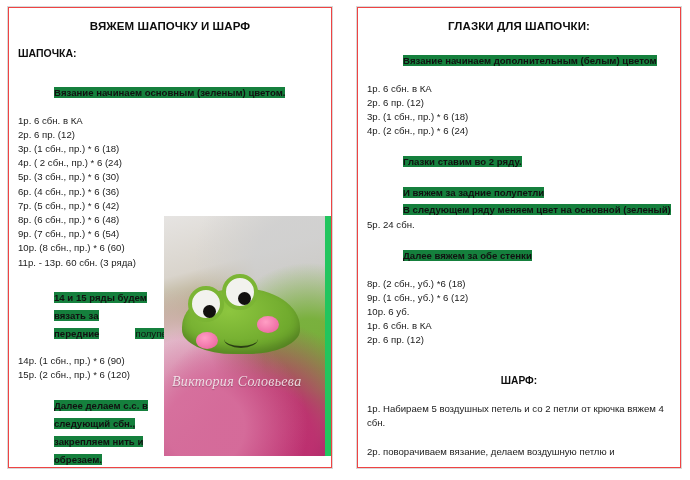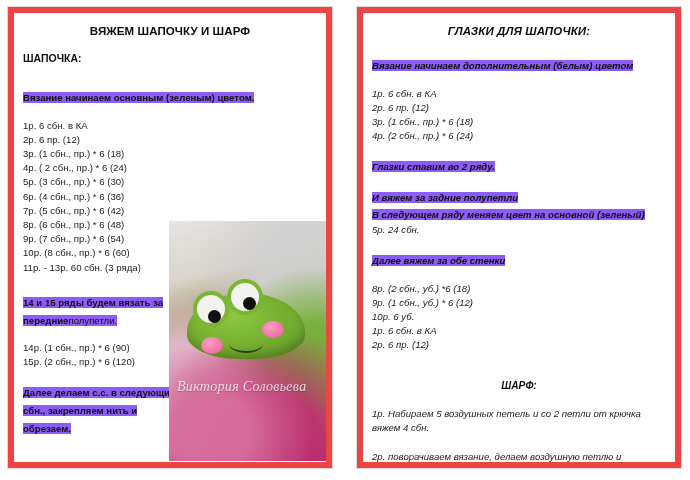--- a/index.html
+++ b/index.html
@@ -18,37 +18,36 @@
   .page {
     position: absolute;
     left: 0; top: 0;
     width: 690px;
     height: 480px;
     background: #ffffff;
   }
   .panel {
     position: absolute;
     background: #ffffff;
-    border: 6px solid #ef4444;
+    border: 1px solid #ef4444;
     box-sizing: border-box;
     box-shadow: 0 0 0 1px #d8d8d8;
     overflow: hidden;
   }
   .panel-left {
     left: 8px;
     top: 7px;
     width: 324px;
     height: 461px;
   }
   .panel-right {
     left: 357px;
     top: 7px;
     width: 324px;
     height: 461px;
-    font-style: italic;
   }
   .pad {
     position: absolute;
     left: 0; top: 0;
     width: 100%;
     height: 100%;
     padding: 7px 9px 0 9px;
     box-sizing: border-box;
   }
   .title {
@@ -62,27 +61,28 @@
   }
   .subtitle {
     text-align: left;
     font-weight: bold;
     font-size: 10.5px;
     margin: 14px 0 0 0;
     line-height: 13px;
     color: #0d0d0d;
   }
   .hl {
-    background: #8b5cf6;
+    background: #15803d;
     font-weight: bold;
     font-size: 9.6px;
     line-height: 14.5px;
     display: inline;
     color: #111111;
     box-decoration-break: clone;
+    margin-left: 36px;
     -webkit-box-decoration-break: clone;
   }
   .hl-normal {
     font-weight: normal;
   }
   .block {
     margin: 0;
     padding: 0;
   }
   .row {
@@ -109,20 +109,21 @@
 
   
   .photo {
     position: absolute;
     left: 155px;
     top: 208px;
     width: 161px;
     height: 240px;
     background: #22c55e;
     overflow: hidden;
+    padding-left: 16px;
   }
   .photo-inner {
     position: absolute;
     left: 0; top: 0;
     width: 161px;
     height: 240px;
     background:
       radial-gradient(circle at 26% 88%, rgba(214,110,156,0.95) 0 16%, rgba(214,110,156,0) 42%),
       radial-gradient(circle at 62% 92%, rgba(190,48,112,0.95) 0 20%, rgba(190,48,112,0) 48%),
       radial-gradient(circle at 10% 66%, rgba(232,196,214,0.95) 0 16%, rgba(232,196,214,0) 40%),

